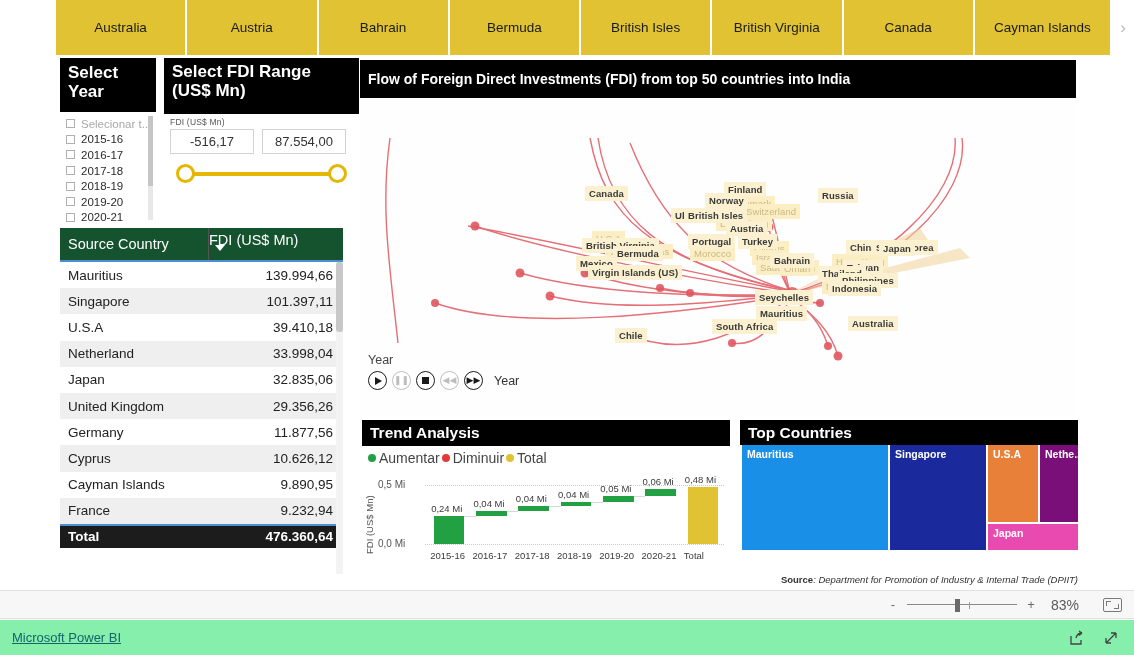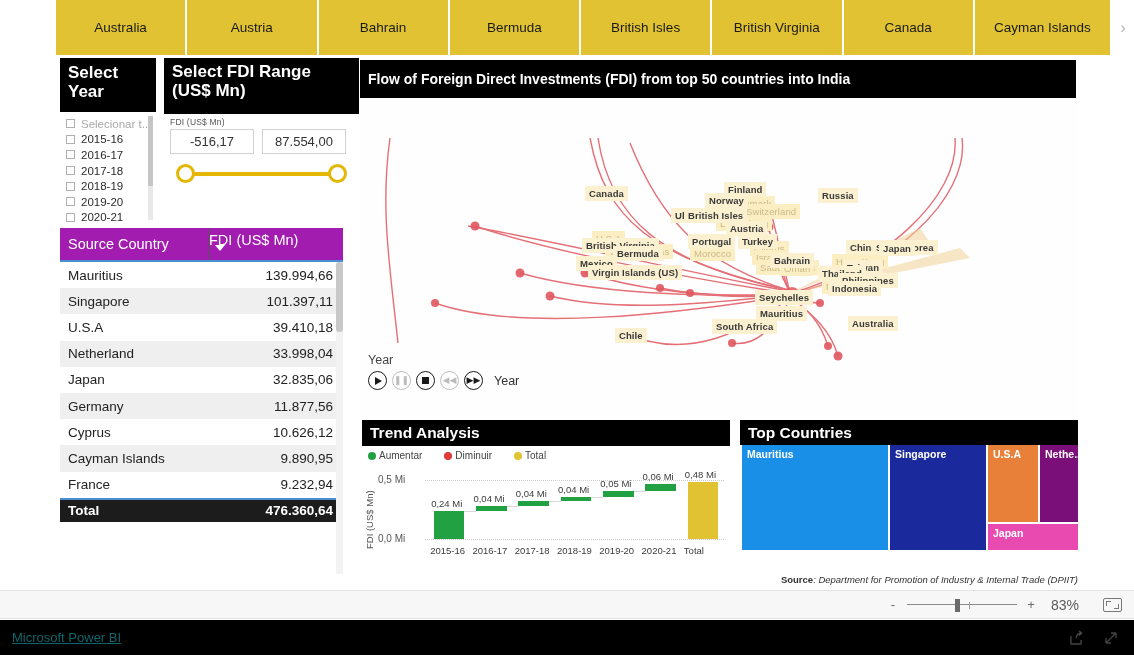--- a/index.html
+++ b/index.html
@@ -64,21 +64,21 @@
   .fdi-slider .track { position:absolute; left:10px; right:10px; top:9px; height:4px; background:#E3B704; }
   .fdi-slider .knob {
     position:absolute; top:1px; width:19px; height:19px; border-radius:50%;
     border:3px solid #E3B704; background:#fff; cursor:pointer;
   }
   .fdi-slider .knob.k1 { left: 0px; }
   .fdi-slider .knob.k2 { right: 0px; }
 
   
   #tbl { position:absolute; left:60px; top:228px; width:283px; height:352px; background:#fff; }
-  .tbl-head { display:flex; background:#a21caf; color:#fff; height:34px; border-bottom:2px solid #4a8fd4; }
+  .tbl-head { display:flex; background:#14532d; color:#fff; height:34px; border-bottom:2px solid #4a8fd4; }
   .tbl-head .c1 { flex:1; display:flex; align-items:center; padding-left:8px; font-size:14.5px; }
   .tbl-head .c2 { width:135px; position:relative; display:flex; align-items:flex-start; padding:4px 8px 0 0; justify-content:flex-start; font-size:14.5px; border-left:1px solid #555; }
   .sort-caret { position:absolute; left:6px; top:17px; width:0;height:0;border-left:5px solid transparent;border-right:5px solid transparent;border-top:6px solid #fff; }
   .tbl-row { display:flex; height:26.2px; align-items:center; font-size:13.5px; color:#222; }
   .tbl-row:nth-child(even) { background:#efefef; }
   .tbl-row .c1 { flex:1; padding-left:8px; overflow:hidden; white-space:nowrap; }
   .tbl-row .c2 { width:135px; text-align:right; padding-right:10px; }
   .tbl-total { display:flex; height:24px; align-items:center; background:#1c1c1c; color:#fff; font-weight:bold; font-size:13.5px; border-top:2px solid #4a8fd4; }
   .tbl-total .c1 { flex:1; padding-left:8px; }
   .tbl-total .c2 { width:135px; text-align:right; padding-right:10px; }
@@ -104,21 +104,21 @@
   .pbtn.dis { border-color:#bdbdbd; }
   .pbtn .gl { font-size:9px; color:#1a1a1a; line-height:1; }
   .pbtn.dis .gl { color:#bdbdbd; }
   .pbtn .sq { width:7px;height:7px;background:#1a1a1a; }
   .pbtn .tri { width:0;height:0;border-left:7px solid #1a1a1a;border-top:4.5px solid transparent;border-bottom:4.5px solid transparent;margin-left:2px; }
   .pfield { font-size:12.5px; color:#333; margin-left:6px; }
 
   
   #trend { position:absolute; left:362px; top:420px; width:368px; height:145px; background:#fff; }
   #trend .card-hdr { height:26px; font-size:15.5px; }
-  .legend { display:flex; gap:22px; padding:4px 0 0 6px; font-size:10px; color:#444; align-items:flex-start; }
+  .legend { display:flex; gap:2px; padding:4px 0 0 6px; font-size:14px; color:#444; align-items:flex-start; }
   .legend span.dot { width:8px;height:8px;border-radius:50%;display:inline-block;margin-right:3px; }
   .legend .it { display:flex; align-items:center; }
   .wf { position:relative; width:368px; height:105px;text-align:right; }
   .wf .ylab { position:absolute; left:2px; top:20px; font-size:9.5px; color:#555; transform:rotate(-90deg); transform-origin:left top; white-space:nowrap; }
   .wf .ytick { position:absolute; left:16px; font-size:10px; color:#555; }
   .wf .grid { position:absolute; left:63px; right:6px; border-top:1px dotted #cccccc; height:0; }
   .wf .bar { position:absolute; }
   .wf .dlab { position:absolute; font-size:9.5px; color:#3b3b3b; white-space:nowrap; }
   .wf .xlab { position:absolute; font-size:9.5px; color:#3b3b3b; white-space:nowrap; }
   .wf .conn { position:absolute; height:1px; background:#d8d8d8; }
@@ -138,21 +138,21 @@
   .ztrack { position:relative; width:110px; height:12px; cursor:pointer; }
   .ztrack .tl { position:absolute; left:0; right:0; top:5.5px; height:1px; background:#8a8a8a; }
   .ztrack .th { position:absolute; left:48px; top:0px; width:5px; height:13px; background:#6a6a6a; }
   .ztrack .tk { position:absolute; left:62px; top:3px; width:1px; height:7px; background:#9a9a9a; }
   .zpct { font-size:14px; color:#5a5a5a; width:34px; text-align:right; }
   .zfit { margin-left:16px; width:19px; height:14px; border:1.4px solid #7a7a7a; border-radius:2px; position:relative; cursor:pointer; }
   .zfit::before, .zfit::after { content:""; position:absolute; width:4px; height:4px; }
   .zfit::before { left:2px; top:2px; border-left:1.4px solid #7a7a7a; border-top:1.4px solid #7a7a7a; }
   .zfit::after { right:2px; bottom:2px; border-right:1.4px solid #7a7a7a; border-bottom:1.4px solid #7a7a7a; }
 
-  #footer { position:absolute; left:0; top:620px; width:1134px; height:35px; background:#000000; display:flex; align-items:center; }
+  #footer { position:absolute; left:0; top:620px; width:1134px; height:35px; background:#86efac; display:flex; align-items:center; }
   #footer .brand { margin-left:12px; font-size:13px; color:#11656b; text-decoration:underline; cursor:pointer; }
   #footer .fspacer { flex:1; }
   .ficon { width:22px; height:22px; margin-right:12px; display:flex; align-items:center; justify-content:center; cursor:pointer; }
 </style>
 </head>
 <body>
 
 <div id="root">
 
   <div class="tilebar">
@@ -265,20 +265,24 @@
           <div class="c1">U.S.A</div>
           <div class="c2">39.410,18</div>
         </div>
       <div class="tbl-row">
           <div class="c1">Netherland</div>
           <div class="c2">33.998,04</div>
         </div>
       <div class="tbl-row">
           <div class="c1">Japan</div>
           <div class="c2">32.835,06</div>
+        </div>
+      <div class="tbl-row">
+          <div class="c1">United Kingdom</div>
+          <div class="c2">29.356,26</div>
         </div>
       <div class="tbl-row">
           <div class="c1">Germany</div>
           <div class="c2">11.877,56</div>
         </div>
       <div class="tbl-row">
           <div class="c1">Cyprus</div>
           <div class="c2">10.626,12</div>
         </div>
       <div class="tbl-row">

